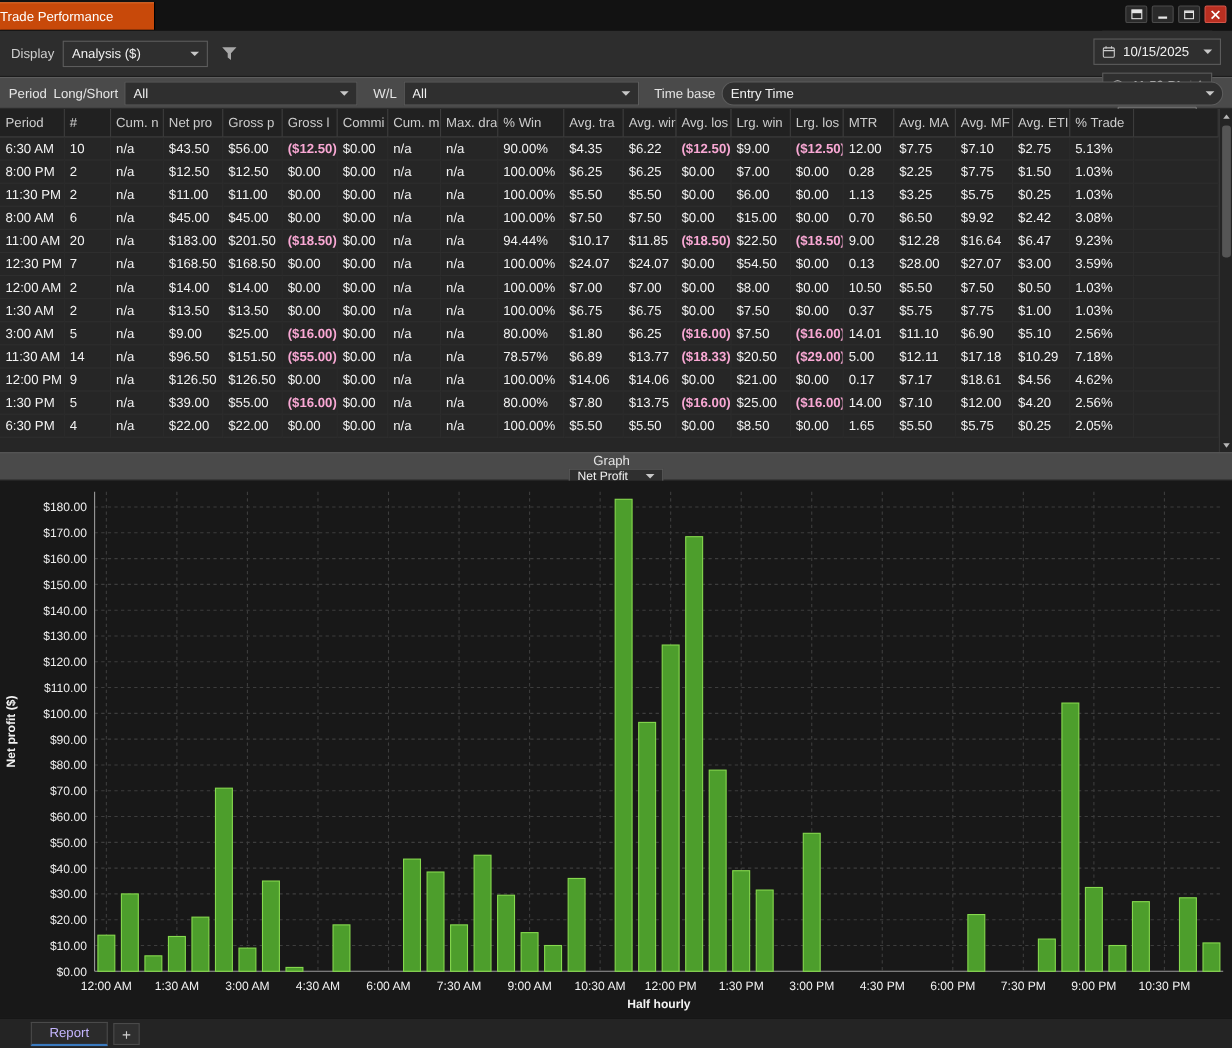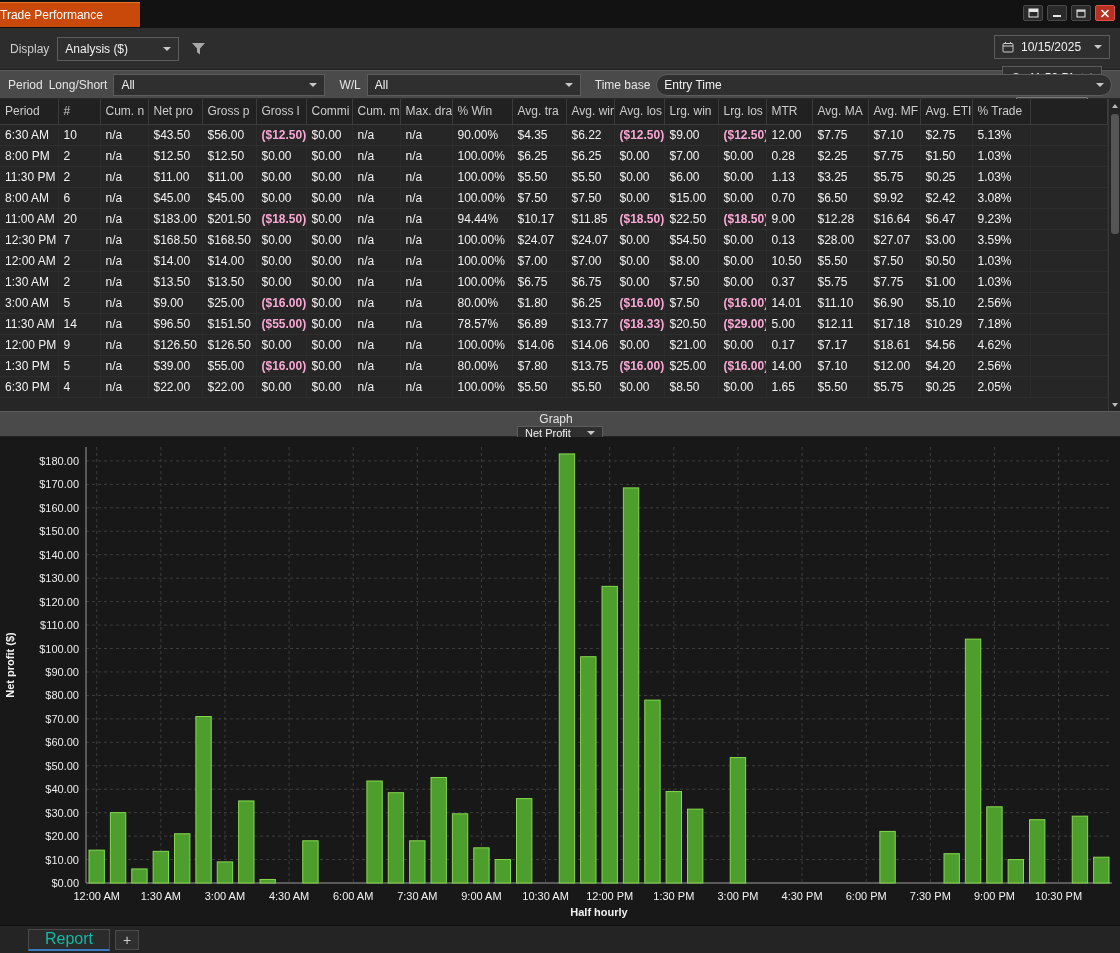--- a/index.html
+++ b/index.html
@@ -19,21 +19,21 @@
   
   .toolbar { height:42px; background:#2d2d2d; border-bottom:1px solid #1c1c1c;
     display:flex; align-items:center; padding:0 10px; }
   .lbl { color:#cfcfcf; font-size:12px; margin-right:8px; }
   .dd { background:#2f2f2f; border:1px solid #5c5c5c; height:24px; color:#f0f0f0;
     font-size:12px; display:flex; align-items:center; padding:0 7px; gap:7px;
     white-space:nowrap; }
   .dd .val { flex:1; overflow:hidden; }
   .chev { width:0; height:0; border-left:4px solid transparent;
     border-right:4px solid transparent; border-top:4px solid #c8c8c8; }
-  .display-dd { width:122px; }
+  .display-dd { width:132px; }
   .iconbtn { margin-left:12px; display:flex; align-items:center; }
   .tb-right { margin-left:auto; display:flex; align-items:center; gap:7px;flex-direction:column; }
   .datebox { width:116px; }
   .timebox { width:100px; }
   .spin { display:flex; flex-direction:column; gap:2px; border-left:1px solid #555;
     padding-left:5px; margin-left:1px; }
   .tri-up { width:0;height:0;border-left:3px solid transparent;border-right:3px solid transparent;border-bottom:4px solid #b8b8b8; }
   .tri-dn { width:0;height:0;border-left:3px solid transparent;border-right:3px solid transparent;border-top:4px solid #b8b8b8; }
   .gen-btn { height:28px; width:72px; background:#3b3b3b; border:1px solid #7a7a7a;
     color:#f97316; font-size:12px; font-family:inherit; border-radius:1px; }
@@ -72,21 +72,21 @@
 
   
   .chart { height:488px; background:#181818; position:relative; }
   .chart svg { position:absolute; left:0; top:0; }
 
   
   .bottombar { height:28px; background:#242424; border-top:1px solid #0e0e0e;
     display:flex; align-items:center; }
   .tab-report { margin-left:28px; height:22px; padding:0 16px; display:flex;
     align-items:center; background:#2b2b2b; border:1px solid #4a4a4a;
-    border-bottom:2px solid #3a7abf; color:#14b8a6; font-size:16px; }
+    border-bottom:2px solid #3a7abf; color:#c4b5fd; font-size:12px; }
   .tab-add { margin-left:5px; width:24px; height:20px; background:#2f2f2f;
     border:1px solid #4a4a4a; color:#cfcfcf; font-size:14px; display:flex;
     align-items:center; justify-content:center; }
 </style>
 </head>
 <body>
 
 <div class="window">
 
   <div class="titlebar">

